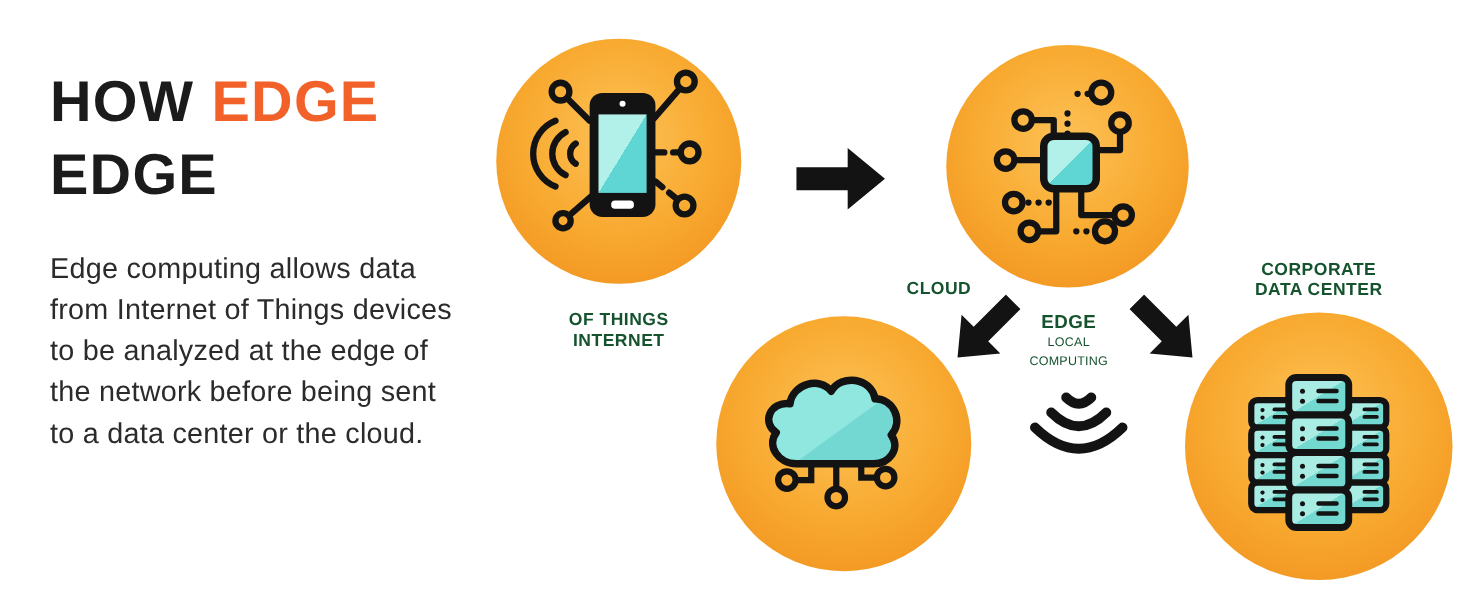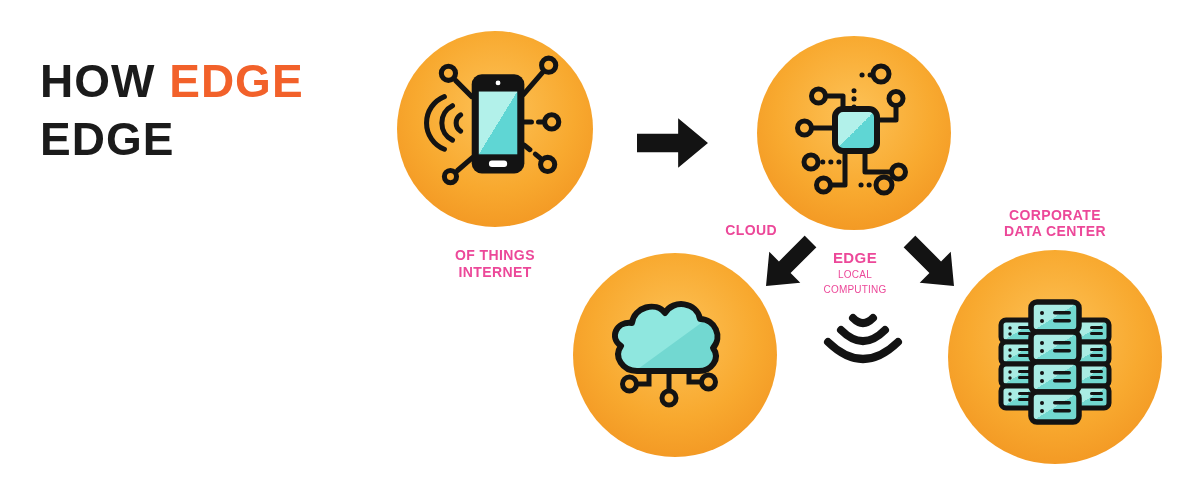--- a/index.html
+++ b/index.html
@@ -21,21 +21,21 @@
   .bubble {
     position:absolute; border-radius:50%;
     background: radial-gradient(circle at 50% 40%, #fdc257 0%, #f8a92f 52%, #ef8c1b 100%);
     display:flex; align-items:center; justify-content:center;
   }
   .bubble-iot   { left:397px; top:31px;  width:196px; height:196px; }
   .bubble-edge  { left:757px; top:36px;  width:194px; height:194px; }
   .bubble-cloud { left:573px; top:253px; width:204px; height:204px; }
   .bubble-dc    { left:948px; top:250px; width:214px; height:214px; }
 
-  .label { position:absolute; text-align:center; color:#ec4899;
+  .label { position:absolute; text-align:center; color:#14532d;
            font-weight:700; font-size:14px; line-height:17px; letter-spacing:0.4px; }
   .iot-label   { left:399px; top:247px; width:192px; }
   .cloud-label { left:577px; top:222px; width:200px;text-align:right; }
   .dc-label    { left:952px; top:207px; width:206px; line-height:16px; }
   .edge-label  { left:797px; top:249px; width:116px; }
   .edge-main { font-size:15px; line-height:18px; font-weight:700; }
   .edge-sub  { font-weight:400; font-size:10px; line-height:13.5px; letter-spacing:0.2px; margin-top:1px; }
 
   .arrow-right { position:absolute; left:637px; top:117px; width:72px; height:52px; }
   .arrow-diag  { position:absolute; width:64px; height:64px; }
@@ -48,20 +48,25 @@
 </head>
 <body>
 
 <div class="canvas">
 
   <section class="intro">
     <h1 class="title">
       <span class="title-line"><span>HOW</span> <span class="orange">EDGE</span></span>
       <span class="title-line">EDGE</span>
     </h1>
+    <p class="desc">Edge computing allows data
+from Internet of Things devices
+to be analyzed at the edge of
+the network before being sent
+to a data center or the cloud.</p>
   </section>
 
   <section>
 
     <div class="bubble bubble-iot">
       <span>
         <svg width="152" height="162" viewBox="0 0 150 160">
           <defs>
             <linearGradient id="cy1" x1="0" y1="0" x2="1" y2="1">
               <stop offset="0.5" stop-color="#b2f1ea"></stop>

